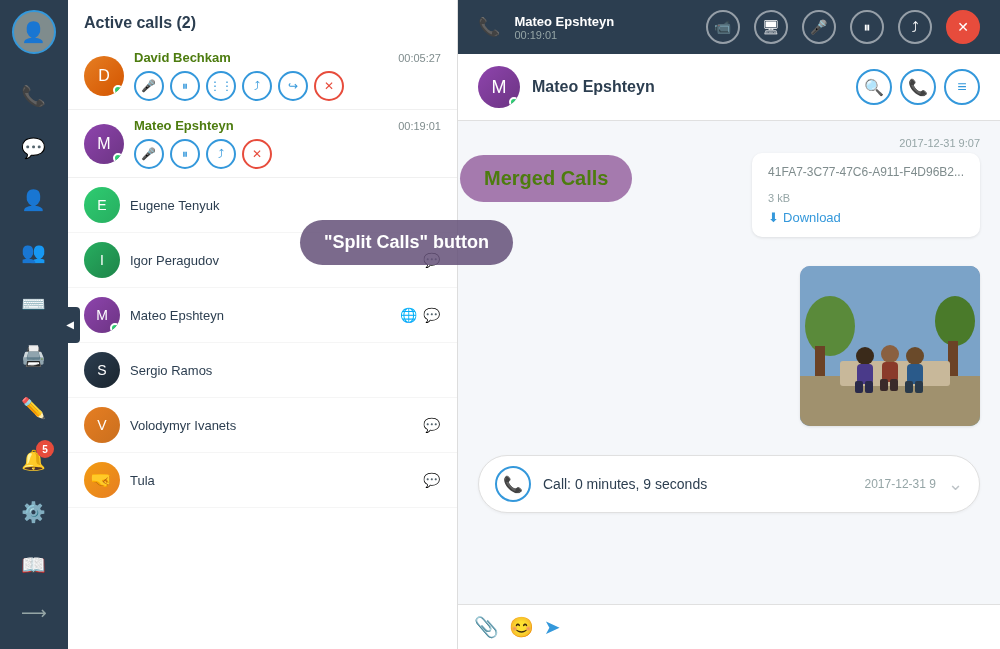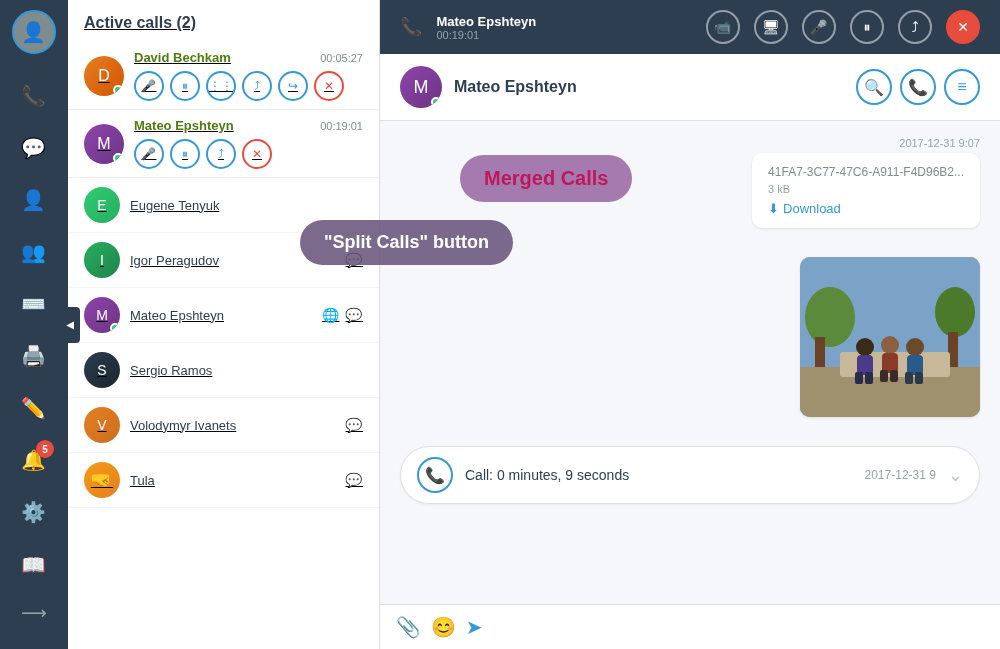--- a/index.html
+++ b/index.html
@@ -59,28 +59,27 @@
       border-radius: 0 4px 4px 0;
       display: flex; align-items: center; justify-content: center;
       cursor: pointer;
       color: white;
       font-size: 10px;
       z-index: 10;
     }
 
     
     .left-panel {
-      width: 312px;
+      width: 390px;
       background: white;
       display: flex;
       flex-direction: column;
       flex-shrink: 0;
       border-right: 1px solid #ddd;
       position: relative;
-      text-decoration: underline;
     }
 
     
     .active-calls-header {
       padding: 14px 16px 10px;
       font-weight: 700;
       font-size: 16px;
       color: #2c3e50;
     }
 
@@ -293,21 +292,21 @@
       background: white;
       border-radius: 10px;
       padding: 12px 16px;
       max-width: 400px;
       margin-left: auto;
       box-shadow: 0 1px 3px rgba(0,0,0,0.1);
     }
     .msg-file-name {
       font-size: 12px;
       color: #7f8c8d;
-      margin-bottom: 4px;
+      margin-bottom: 13px;
     }
     .msg-download {
       color: #3498db;
       font-size: 13px;
       cursor: pointer;
       display: flex;
       align-items: center;
       gap: 4px;
     }
     .msg-image {
@@ -391,21 +390,21 @@
     .send-btn {
       color: #3498db;
       font-size: 20px;
       cursor: pointer;
     }
 
     
     .annotation-merged {
       position: absolute;
       background: rgba(150, 100, 160, 0.85);
-      color: #be185d;
+      color: #4d7c0f;
       padding: 12px 24px;
       border-radius: 24px;
       font-size: 20px;
       font-weight: 600;
       white-space: nowrap;
       top: 155px;
       left: 460px;
       z-index: 100;
       pointer-events: none;
     }

